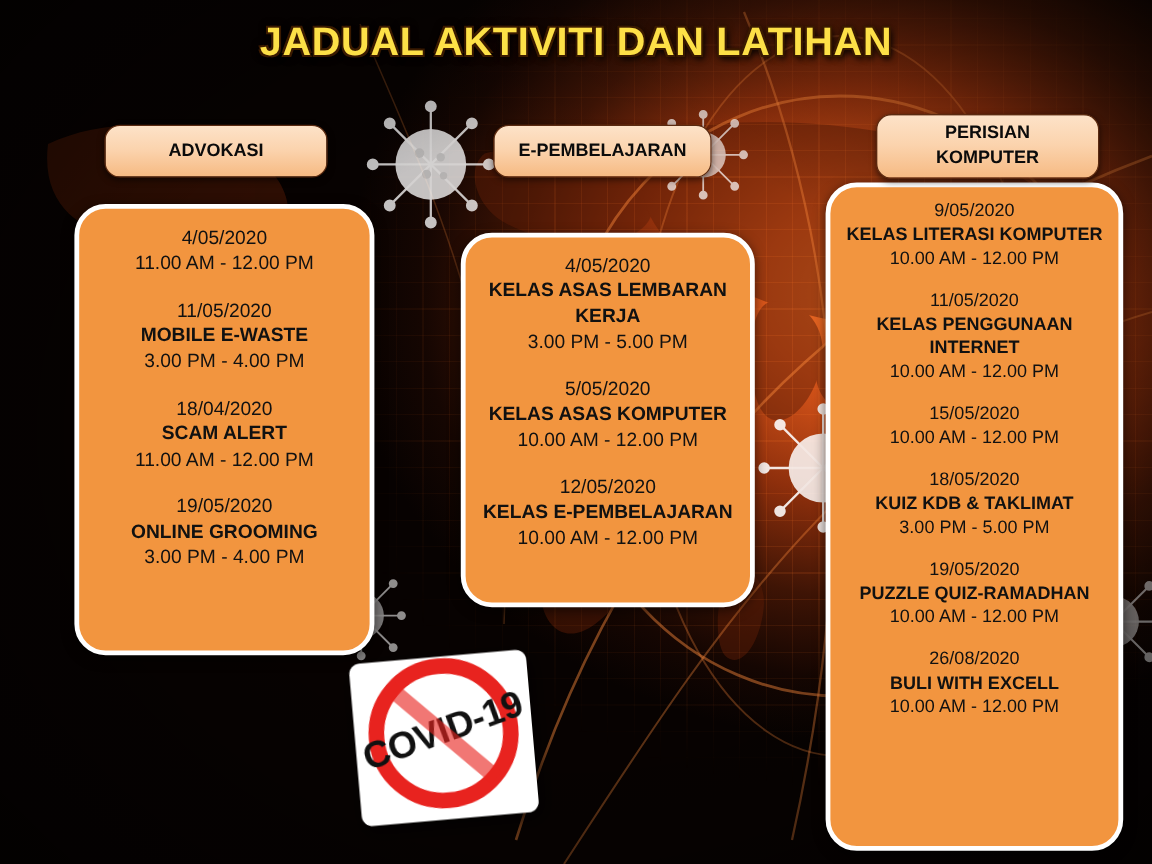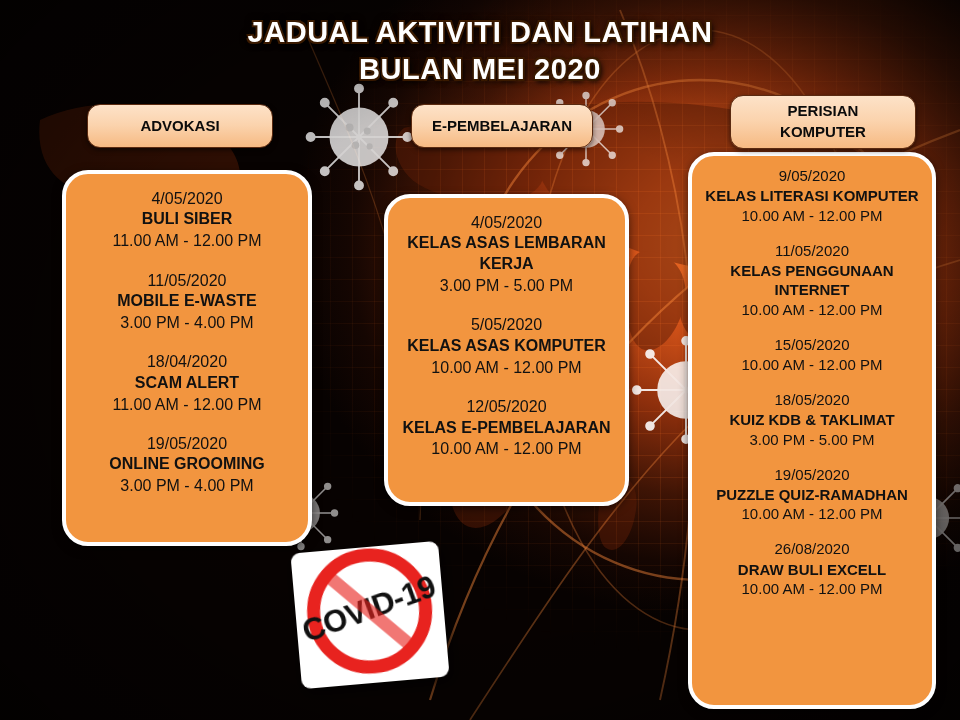--- a/index.html
+++ b/index.html
@@ -51,24 +51,24 @@
   .virus{ position:absolute; }
   .virus svg{ display:block; width:100%; height:100%; }
 
   
   .title-block{
     position:absolute; left:0; right:0; top:14px;
     text-align:center;
     z-index:6;
   }
   .title-line{
-    font-size:29px;
+    font-size:33px;
     font-weight:bold;
     letter-spacing:.6px;
-    color:#ffffff;
+    color:#fde047;
     line-height:1.28;
     text-shadow:
       -1.6px -1.6px 0 #3a1a00, 1.6px -1.6px 0 #3a1a00,
       -1.6px  1.6px 0 #3a1a00, 1.6px  1.6px 0 #3a1a00,
        0 0 8px rgba(0,0,0,.9), 2px 3px 5px rgba(0,0,0,.85);
   }
 
   
   .hdr{
     position:absolute;
@@ -307,42 +307,40 @@
           <circle cx="19" cy="21" r="3.4" fill="#fff"></circle>
       </g>
       <circle cx="50" cy="50" r="22" fill="rgba(255,255,255,.9)"></circle>
     </svg>
   </div>
 
   <div class="bg-layer bg-vignette"></div>
 
   <div class="title-block">
     <div class="title-line">JADUAL AKTIVITI DAN LATIHAN</div>
-    <div class="title-line">BULAN MEI 2020</div>
   </div>
 
   <div class="hdr" id="hdr-2">
     <span>E-PEMBELAJARAN</span>
   </div>
 
   <div class="hdr" id="hdr-1">
     <span>ADVOKASI</span>
   </div>
 
   <div class="hdr" id="hdr-3">
     <span>
       <span>PERISIAN</span><br>
       <span>KOMPUTER</span>
     </span>
   </div>
 
   <div class="panel" id="panel-1">
     <div class="event">
       <div class="ev-date">4/05/2020</div>
-      <div class="ev-name">BULI SIBER</div>
       <div class="ev-time">11.00 AM - 12.00 PM</div>
     </div>
     <div class="event">
       <div class="ev-date">11/05/2020</div>
       <div class="ev-name">MOBILE E-WASTE</div>
       <div class="ev-time">3.00 PM - 4.00 PM</div>
     </div>
     <div class="event">
       <div class="ev-date">18/04/2020</div>
       <div class="ev-name">SCAM ALERT</div>
@@ -393,21 +391,21 @@
       <div class="ev-name">KUIZ KDB &amp; TAKLIMAT</div>
       <div class="ev-time">3.00 PM - 5.00 PM</div>
     </div>
     <div class="event">
       <div class="ev-date">19/05/2020</div>
       <div class="ev-name">PUZZLE QUIZ-RAMADHAN</div>
       <div class="ev-time">10.00 AM - 12.00 PM</div>
     </div>
     <div class="event">
       <div class="ev-date">26/08/2020</div>
-      <div class="ev-name">DRAW BULI EXCELL</div>
+      <div class="ev-name">BULI WITH EXCELL</div>
       <div class="ev-time">10.00 AM - 12.00 PM</div>
     </div>
   </div>
 
   <div id="covid-sign">
     <svg viewBox="0 0 152 140">
       <rect x="2" y="2" width="148" height="136" rx="9" ry="9" fill="#ffffff"></rect>
       <circle cx="76" cy="66" r="56" fill="none" stroke="#e8231f" stroke-width="13"></circle>
       <text x="76" y="74" transform="rotate(-15 76 66)" text-anchor="middle" font-family="&quot;Liberation Sans&quot;, sans-serif" font-size="31" font-weight="bold" fill="#111111" letter-spacing="-0.5">COVID-19</text>
       <line x1="35" y1="25" x2="117" y2="107" stroke="#e8231f" stroke-width="13" stroke-opacity="0.62"></line>

